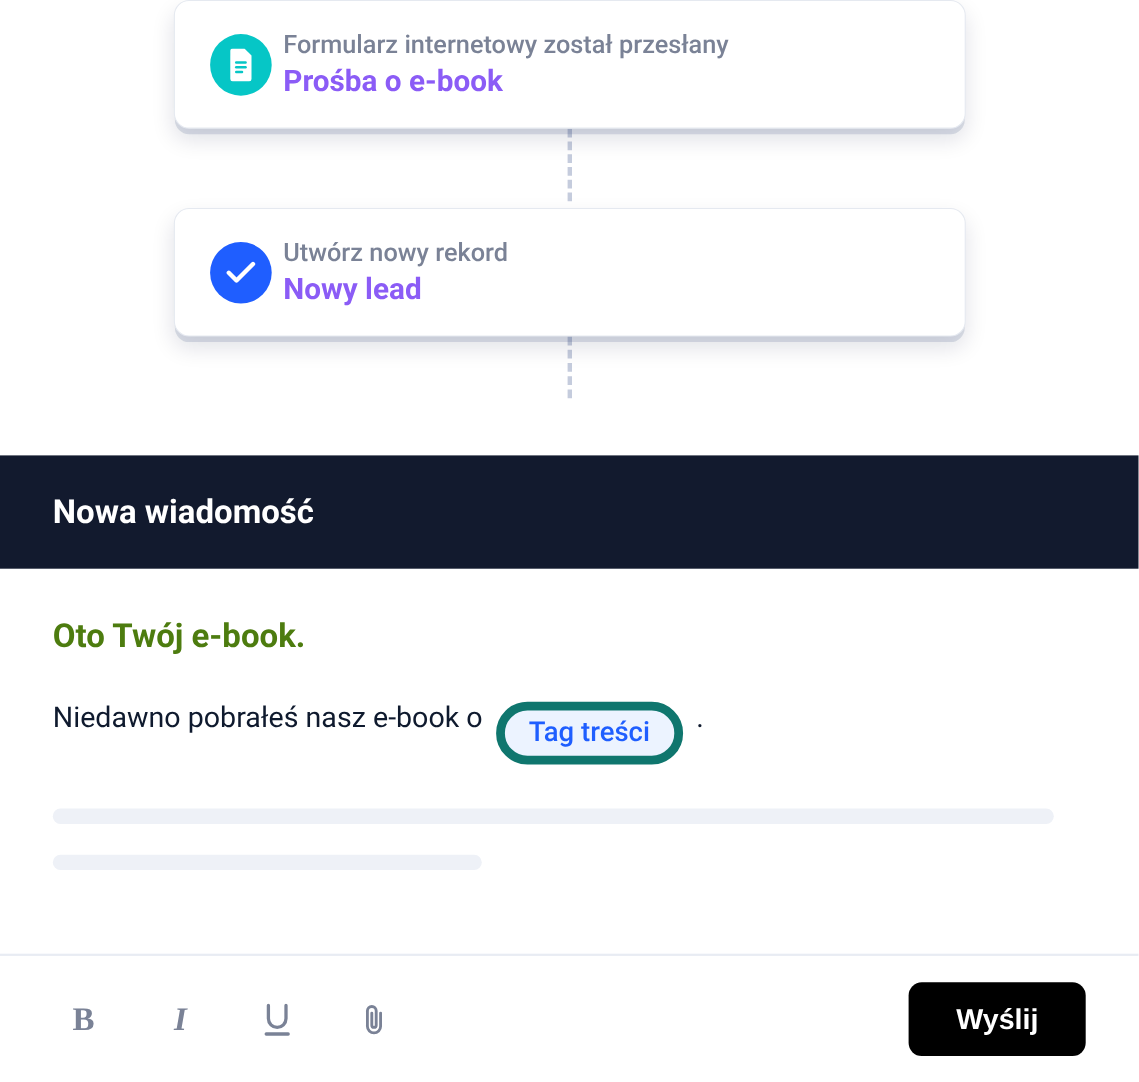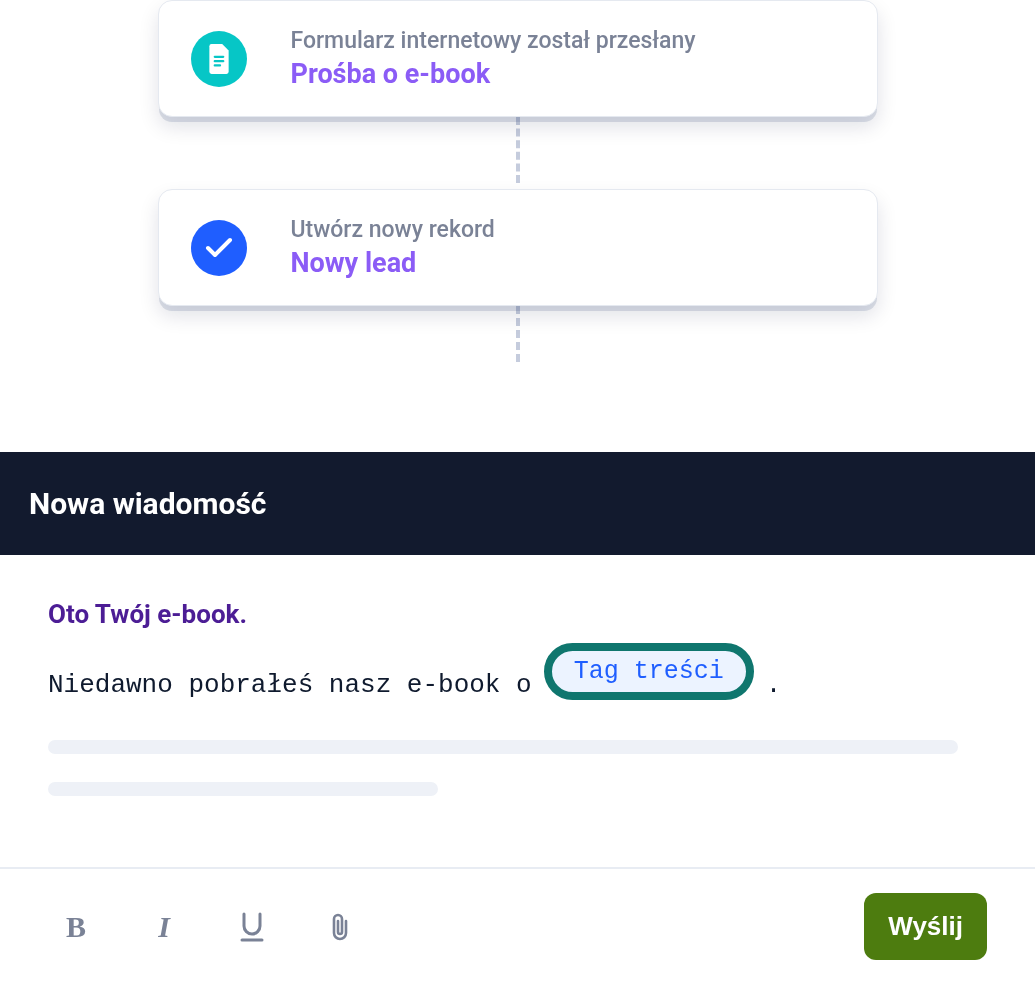--- a/index.html
+++ b/index.html
@@ -21,21 +21,21 @@
   .workflow-card {
     width: 720px;
     margin: 0 auto;
     background: #fff;
     border: 1px solid #e5e9f0;
     border-radius: 14px;
     box-shadow: 0 6px 0 -1px #1a2a6c22, 0 10px 20px rgba(10,20,60,0.12);
     padding: 26px 32px;
     display: flex;
     align-items: center;
-    gap: 44px;
+    gap: 11px;
     position: relative;
   }
   .workflow-card + .connector + .workflow-card { margin-top: 6px; }
   .card-icon {
     width: 56px;
     height: 56px;
     border-radius: 50%;
     display: flex;
     align-items: center;
     justify-content: center;
@@ -69,44 +69,42 @@
     right: 0;
     bottom: 0;
     background: #fff;
     display: flex;
     flex-direction: column;
     border-top-left-radius: 0;
   }
   .compose-header {
     background: #121a2e;
     color: #fff;
-    padding: 34px 29px;
+    padding: 34px 48px;
     font-size: 30px;
     font-weight: 700;
-    margin-top: 38px;
   }
   .compose-body {
     padding: 44px 48px 28px 48px;
     flex: 1;
   }
   .compose-subject {
-    color: #4c1d95;
-    font-size: 26px;
-    font-weight: 700;
-    margin-bottom: 14px;
+    color: #4d7c0f;
+    font-size: 30px;
+    font-weight: 700;
+    margin-bottom: 42px;
   }
   .compose-line {
     font-size: 26px;
     color: #0f1a2e;
     display: flex;
-    align-items: flex-end;
+    align-items: flex-start;
     flex-wrap: wrap;
     gap: 12px;
     margin-bottom: 40px;
-    font-family: Liberation Mono, monospace;
   }
   .tag-pill {
     display: inline-flex;
     align-items: center;
     padding: 6px 22px;
     border: 8px solid #0f766e;
     background: #ecf3ff;
     color: #1f5eff;
     border-radius: 999px;
     font-size: 25px;
@@ -140,25 +138,25 @@
     color: #7a8296;
     display: inline-flex;
     align-items: center;
     justify-content: center;
     width: 32px;
     height: 32px;
   }
   .tb-btn.bold { font-weight: 800; font-size: 30px; font-family: Georgia, serif; }
   .tb-btn.italic { font-style: italic; font-family: Georgia, serif; font-size: 30px; font-weight: 600; }
   .send-btn {
-    background: #4d7c0f;
+    background: #000000;
     color: #fff;
     border: none;
     border-radius: 12px;
-    padding: 18px 24px;
+    padding: 18px 43px;
     font-size: 26px;
     font-weight: 700;
     cursor: pointer;
   }
 </style>
 </head>
 <body>
 
 <div class="workflow-area">
   <div class="workflow-card">

